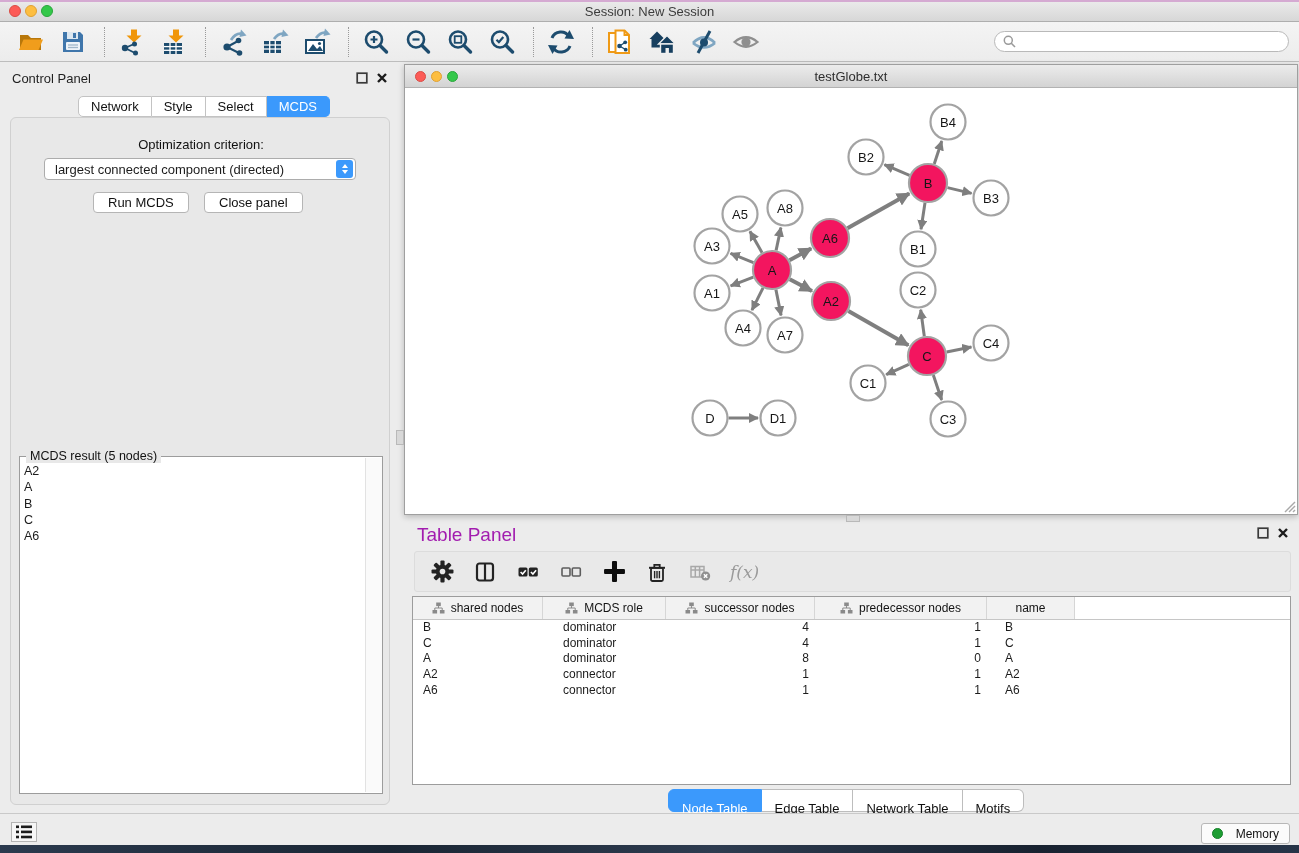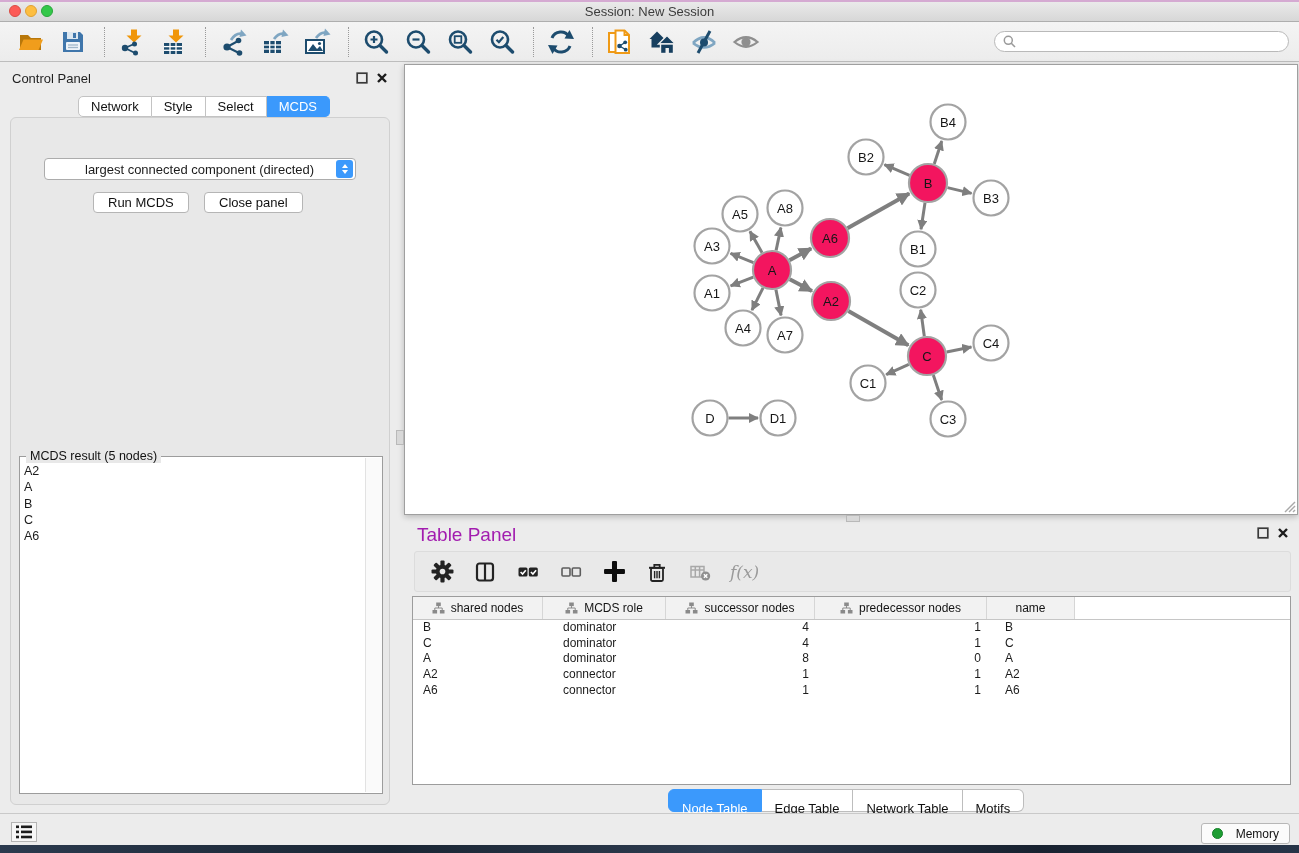--- a/index.html
+++ b/index.html
@@ -34,21 +34,21 @@
   .cp-tabs { position:absolute; left:78px; top:96px; display:flex; height:21px; }
   .cp-tab { padding:0 12px; font-size:13px; line-height:19px; background:#fff; border:1px solid #c3c3c3; border-left:none; color:#111; }
   .cp-tab:first-child { border-left:1px solid #c3c3c3; border-radius:5px 0 0 5px; }
   .cp-tab:last-child { border-radius:0 5px 5px 0; }
   .cp-tab.active { background:#3b99fc; border-color:#3b99fc; color:#fff; }
   .cp-panel { position:absolute; left:10px; top:117px; width:380px; height:688px;
     background:#e8e8e8; border:1px solid #d0d0d0; border-radius:6px; }
   .opt-label { position:absolute; left:0; width:380px; top:19px; text-align:center; font-size:13px; color:#111; }
   .opt-select { position:absolute; left:33px; top:40px; width:312px; height:22px; background:#fff;
     border:1px solid #acacac; border-radius:4px; display:flex; align-items:center; font-size:13px; }
-  .opt-select .val { padding-left:10px; flex:1; white-space:nowrap; overflow:hidden;margin-left:30px; }
+  .opt-select .val { padding-left:10px; flex:1; white-space:nowrap; overflow:hidden; }
   .stepper { width:17px; height:18px; margin:2px; background:#3b99fc; border-radius:3px;
     display:flex; flex-direction:column; align-items:center; justify-content:center; gap:2px; }
   .stepper .up { width:0;height:0;border-left:3.5px solid transparent;border-right:3.5px solid transparent;border-bottom:4px solid #fff; }
   .stepper .dn { width:0;height:0;border-left:3.5px solid transparent;border-right:3.5px solid transparent;border-top:4px solid #fff; }
   .cp-btn { position:absolute; top:74px; height:21px; background:#fff; border:1px solid #b5b5b5; border-radius:4px;
     font-size:13px; font-family:"Liberation Sans",sans-serif; padding:0 14px; color:#111; }
   .btn-run { left:82px; } .btn-close { left:193px; }
   .result-box { position:absolute; left:8px; top:338px; width:364px; height:338px;
     border:1px solid #9c9c9c; background:#fff; }
   .result-legend { position:absolute; left:6px; top:-8px; background:#e8e8e8; padding:0 4px; font-size:12.5px; color:#111; }
@@ -287,20 +287,21 @@
       </svg>
   </div>
   <div class="cp-tabs">
       <span class="cp-tab">Network</span>
       <span class="cp-tab">Style</span>
       <span class="cp-tab">Select</span>
       <span class="cp-tab active">MCDS</span>
     </div>
 
   <div class="cp-panel">
+    <div class="opt-label">Optimization criterion:</div>
     <div class="opt-select">
       <span class="val">largest connected component (directed)</span>
       <span class="stepper">
           <span class="up"></span>
           <span class="dn"></span>
         </span>
     </div>
     <button class="cp-btn btn-run">Run MCDS</button>
     <button class="cp-btn btn-close">Close panel</button>
     <div class="result-box">
@@ -310,20 +311,26 @@
           <div>A</div>
           <div>B</div>
           <div>C</div>
           <div>A6</div>
         </div>
       <div class="result-scroll"></div>
     </div>
   </div>
 
   <div class="netwin">
+    <div class="bar">
+      <span class="tl red"></span>
+      <span class="tl yel"></span>
+      <span class="tl grn"></span>
+      <div class="t">testGlobe.txt</div>
+    </div>
     <svg class="net-canvas" id="graph-svg" viewBox="0 0 892 426">
         <defs>
           <marker id="arrow" viewBox="0 0 10 10" refX="9" refY="5" markerWidth="3.4" markerHeight="3.4" orient="auto">
             <path d="M0 0 L10 5 L0 10 Z" fill="#7f7f7f"></path>
           </marker>
         </defs>
         <line x1="348.325077653959" y1="189.15872023264905" x2="325.674922346041" y2="197.84127976735095" stroke="#7f7f7f" stroke-width="3" marker-end="url(#arrow)"></line>
         <line x1="348.4304661822948" y1="174.57218647291793" x2="325.5695338177052" y2="165.42781352708207" stroke="#7f7f7f" stroke-width="3" marker-end="url(#arrow)"></line>
         <line x1="358.05572809000085" y1="199.88854381999832" x2="346.94427190999915" y2="222.11145618000168" stroke="#7f7f7f" stroke-width="3" marker-end="url(#arrow)"></line>
         <line x1="357.07722123286334" y1="164.63513715751083" x2="344.92277876713666" y2="143.36486284248917" stroke="#7f7f7f" stroke-width="3" marker-end="url(#arrow)"></line>

